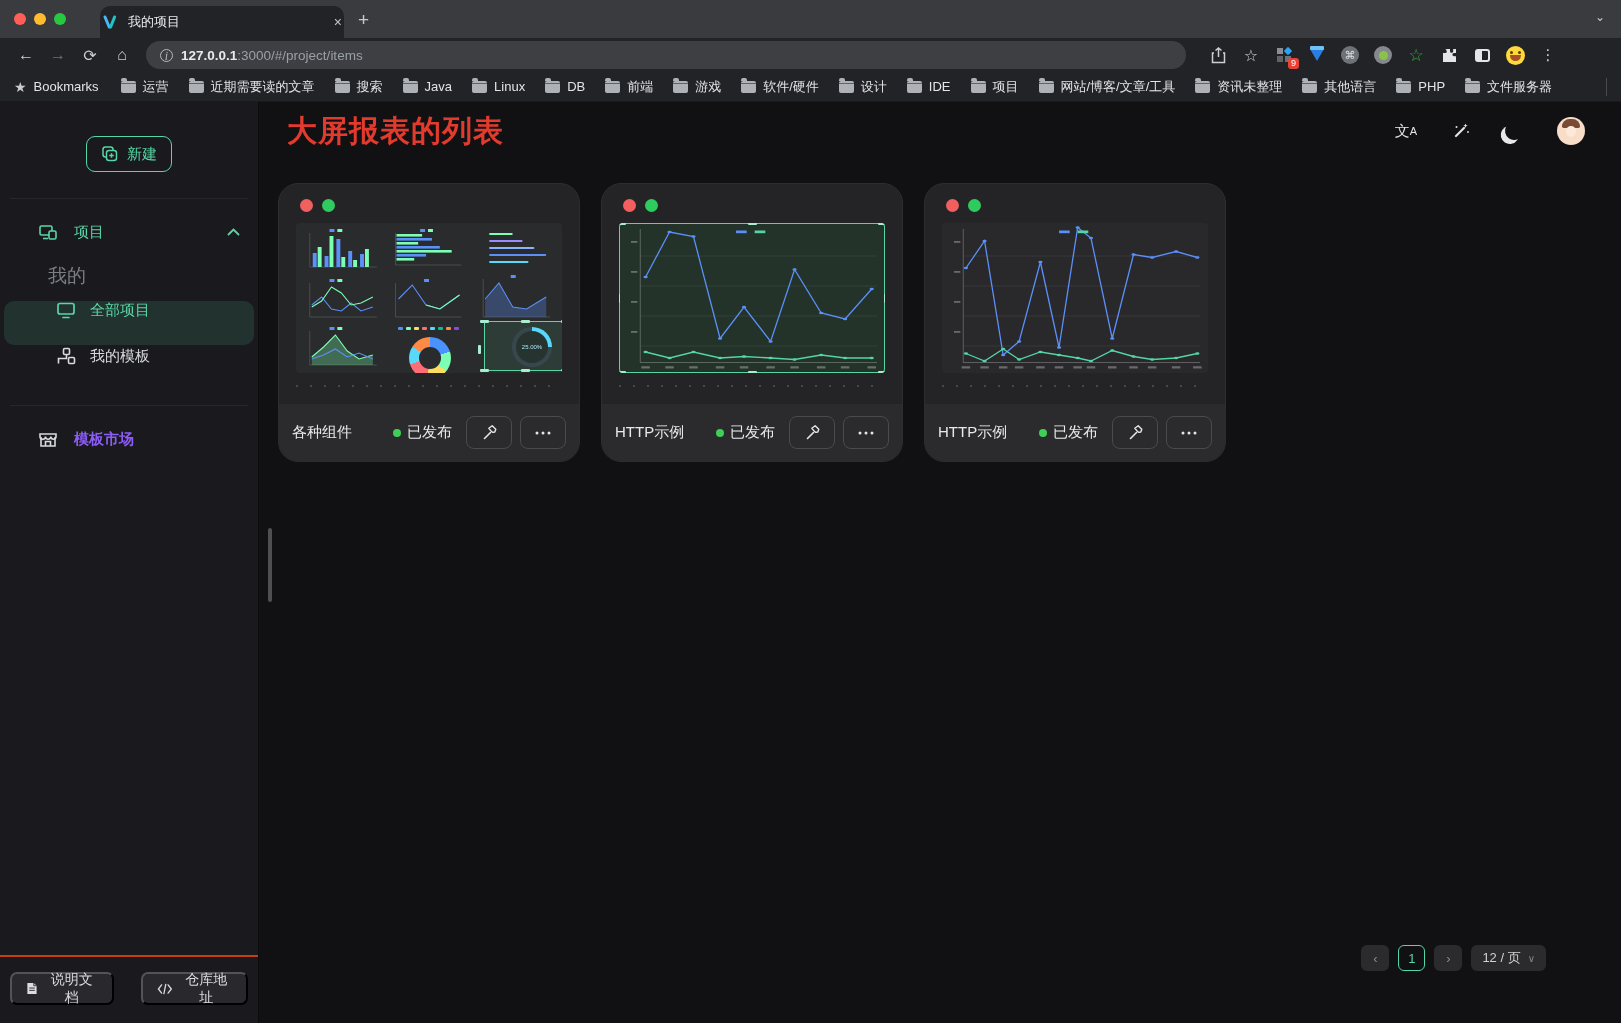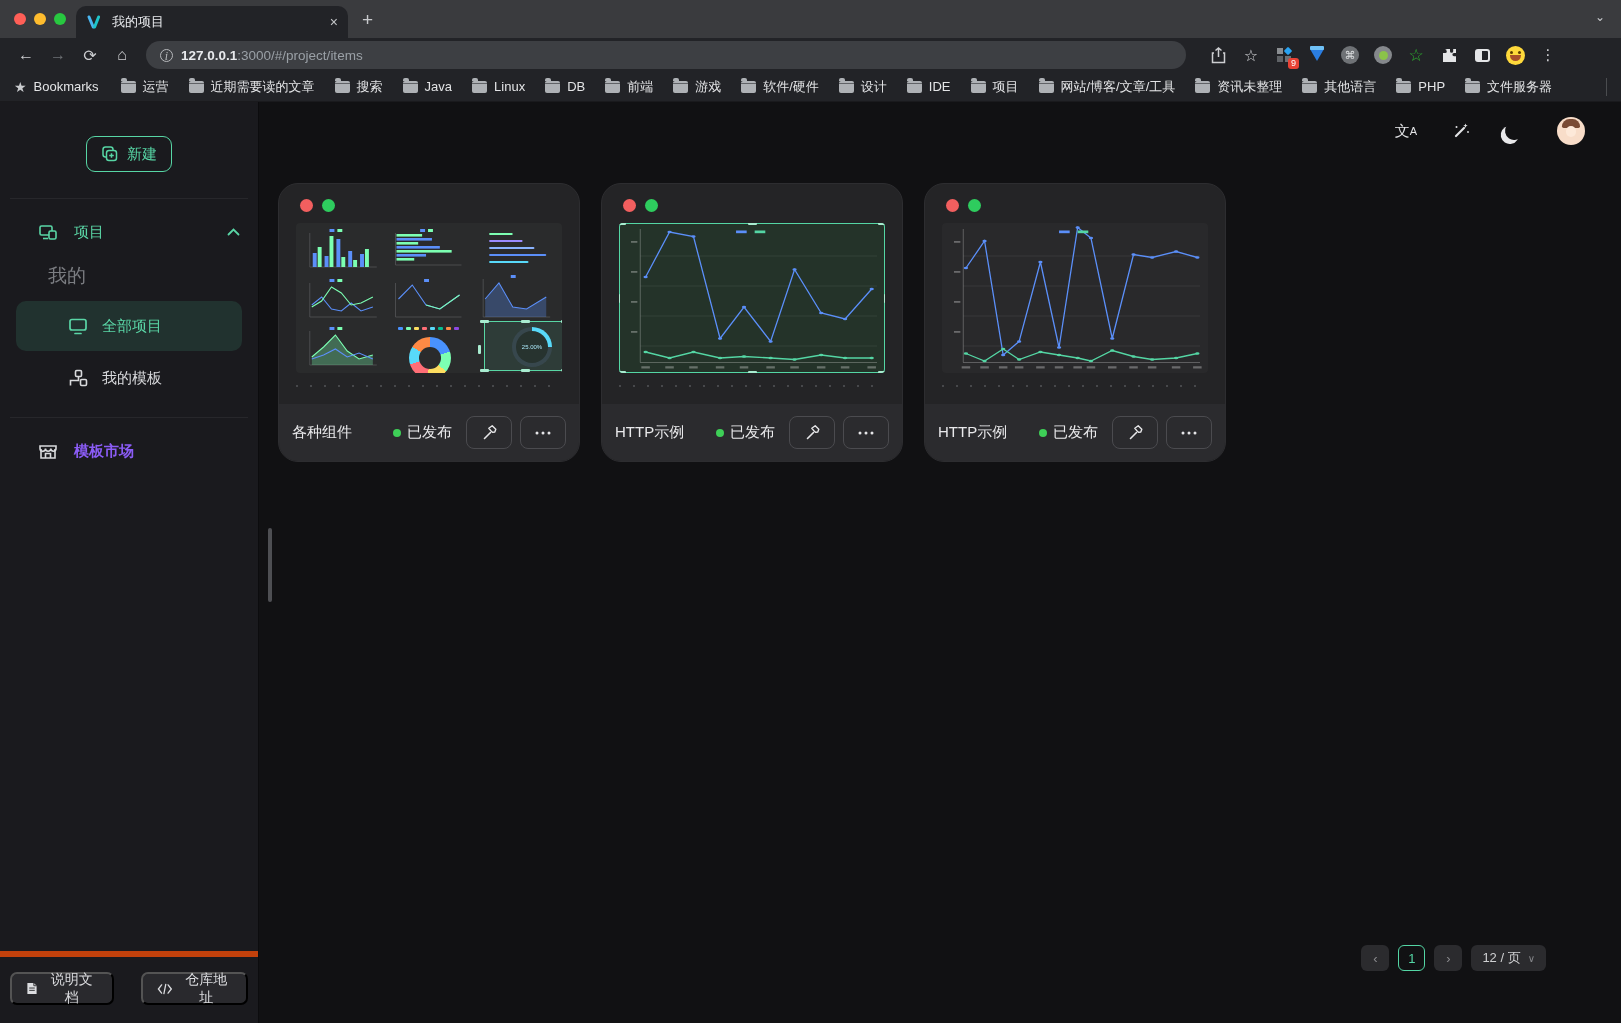--- a/index.html
+++ b/index.html
@@ -5,22 +5,22 @@
   * { margin:0; padding:0; box-sizing:border-box; }
   html,body { background:#000; }
   body { font-family:"Liberation Sans","DejaVu Sans",sans-serif; }
   .screen { position:relative; width:1621px; height:1023px; overflow:hidden; background:#111113; }
 
   
   .tabstrip { height:38px; background:#3a3b3e; display:flex; align-items:flex-end; position:relative; }
   .lights { position:absolute; left:14px; top:13px; display:flex; gap:8px; }
   .light { width:12px; height:12px; border-radius:50%; }
   .light.red{background:#ff5f57;} .light.yellow{background:#febc2e;} .light.green{background:#28c840;}
-  .tab { margin-left:76px; width:272px; height:32px; background:#222327; border-radius:10px 10px 0 0;
-         display:flex; align-items:center; padding:0 10px; gap:10px; }
+  .tab { margin-left:100px; width:244px; height:32px; background:#222327; border-radius:10px 10px 0 0;
+         display:flex; align-items:center; padding:0 2px; gap:10px; }
   .tab-title { color:#e8eaed; font-size:13px; flex:1; white-space:nowrap; overflow:hidden; }
   .tab-close { color:#c3c5c8; font-size:14px; cursor:default; }
   .newtab-btn { color:#c7c9cc; font-size:19px; margin:0 0 7px 14px; }
   .tabsearch { position:absolute; right:16px; top:10px; color:#c7c9cc; font-size:12px; }
 
   .toolbar { height:34px; background:#222327; display:flex; align-items:center; padding:0 12px; gap:4px; }
   .nav-ic { width:28px; height:28px; display:flex; align-items:center; justify-content:center;
             color:#cdced1; font-size:16px; border-radius:50%; }
   .nav-ic.dim { color:#6e7175; }
   .omnibox { flex:1; height:28px; margin:0 10px 0 6px; background:#3d3f43; border-radius:14px;
@@ -65,25 +65,25 @@
   
   .app { display:flex; height:921px; background:#111113; }
   .sidebar { width:259px; background:#1a1a1e; border-right:1px solid #0c0c0e; display:flex; flex-direction:column; flex:none; }
   .new-btn { margin:34px auto 0; width:86px; height:36px; border:1px solid #57d6a5; border-radius:9px;
              display:flex; align-items:center; justify-content:center; gap:8px; color:#57d6a5; font-size:15px; background:transparent; }
   .side-divider { height:1px; background:#27272b; margin:26px 10px 0; }
   .menu { padding:10px 0 0; }
   .menu-root { height:46px; display:flex; align-items:center; gap:16px; padding:0 18px 0 38px; font-size:15px; color:#5ad6a6; }
   .menu-root .chev { margin-left:auto; }
   .menu-group-label { color:#7b7d82; font-size:19px; padding:8px 0 10px 48px; }
-  .menu-item { height:50px; margin:2px 16px; border-radius:10px; display:flex; align-items:center; gap:14px;
+  .menu-item { height:44px; margin:2px 4px; border-radius:10px; display:flex; align-items:flex-start; gap:14px;
                padding-left:52px; font-size:15px; color:#d9dadd; }
   .menu-item.active { background:rgba(88,214,166,0.13); color:#5ad6a6; }
   .menu-root.market { margin-top:10px; color:#8b5cf6;font-weight:bold; }
-  .side-bottom { margin-top:auto; border-top:6px solid #c2410c; padding:15px 10px 18px; display:flex; gap:27px;justify-content:space-between; }
+  .side-bottom { margin-top:auto; border-top:2px solid #c2410c; padding:15px 10px 18px; display:flex; gap:27px;justify-content:space-between; }
   .side-btn { height:33px; background:#29292d; border-radius:7px; display:flex; align-items:center; gap:8px;
               padding:0 14px; color:#dcdde0; font-size:14px; }
 
   .main { flex:1; position:relative; display:flex; flex-direction:column; }
   .page-header { height:58px; display:flex; align-items:center; padding:0 36px 0 28px; }
   .page-title { font-size:30px; color:#e23b2e; letter-spacing:1px; }
   .hdr-icons { margin-left:auto; display:flex; align-items:center; gap:34px; }
   .hdr-ic { color:#e3e4e6; display:flex; align-items:center; justify-content:center; }
   .trans-ic { font-size:15px; color:#e3e4e6; }
   .moon { width:18px; height:18px; border-radius:50%; box-shadow:-5px 3px 0 0 #e8e8ea; transform:rotate(-12deg); }
@@ -375,20 +375,21 @@
           <svg width="17" height="12" viewBox="0 0 17 12">
             <path d="M5 1.5 L1.5 6 L5 10.5 M12 1.5 L15.5 6 L12 10.5 M9.5 1 L7.5 11" stroke="#dcdde0" stroke-width="1.4" fill="none" stroke-linecap="round"></path>
           </svg>
           <span>仓库地址</span>
         </button>
       </div>
     </aside>
 
     <main class="main">
       <div class="page-header">
+        <h1 class="page-title">大屏报表的列表</h1>
         <div class="hdr-icons">
           <span class="hdr-ic trans-ic">文<sub style="font-size:11px;">A</sub></span>
           <span class="hdr-ic">
             <svg width="20" height="20" viewBox="0 0 20 20">
               <path d="M5 15 L13 7" stroke="#e3e4e6" stroke-width="2.2" stroke-linecap="round"></path>
               <path d="M14.5 2.5 l.6 1.6 1.6.6 -1.6.6 -.6 1.6 -.6-1.6 -1.6-.6 1.6-.6 Z" fill="#e3e4e6"></path>
               <circle cx="5.5" cy="6" r="1" fill="#e3e4e6"></circle>
                 <circle cx="17" cy="11" r="0.9" fill="#e3e4e6"></circle>
             </svg>
           </span>

